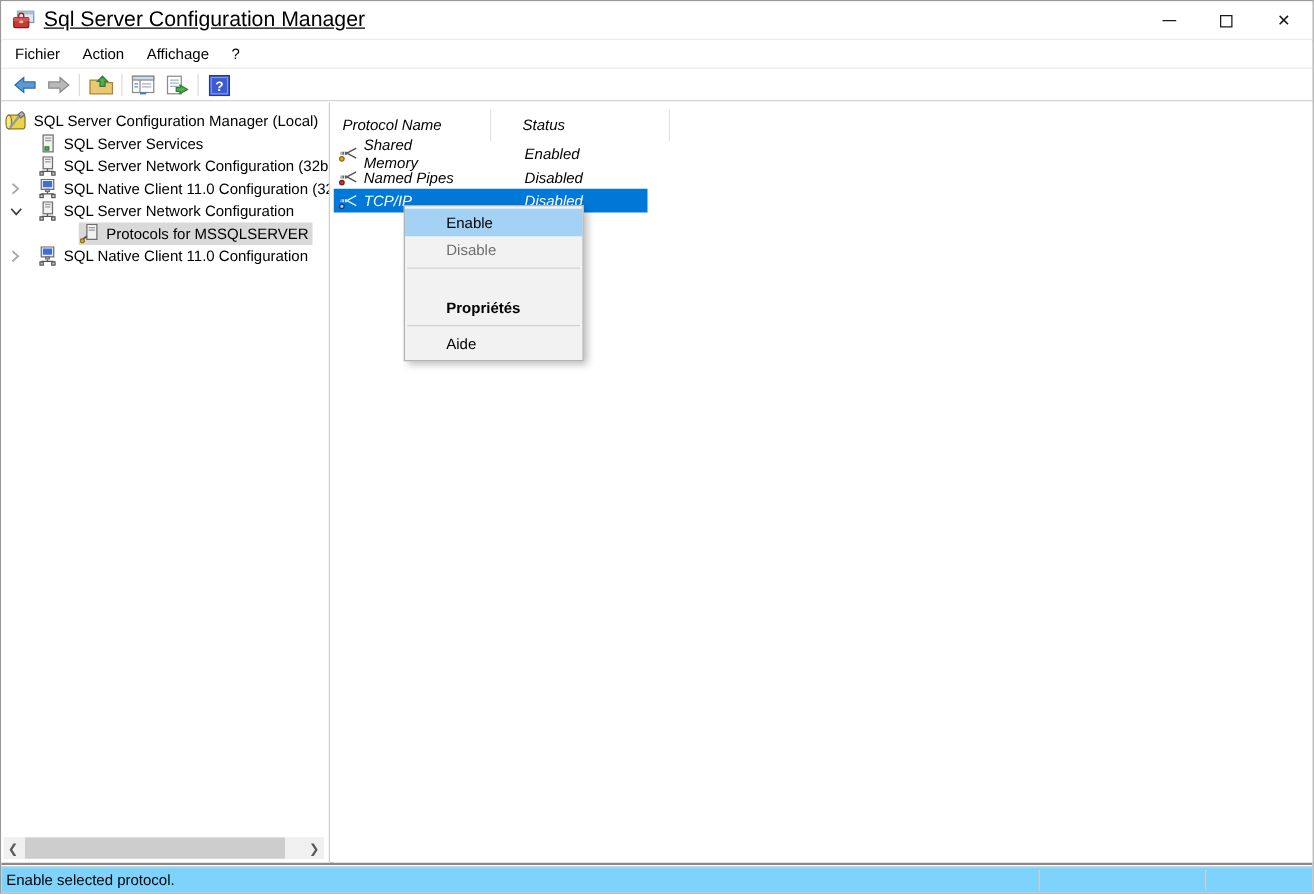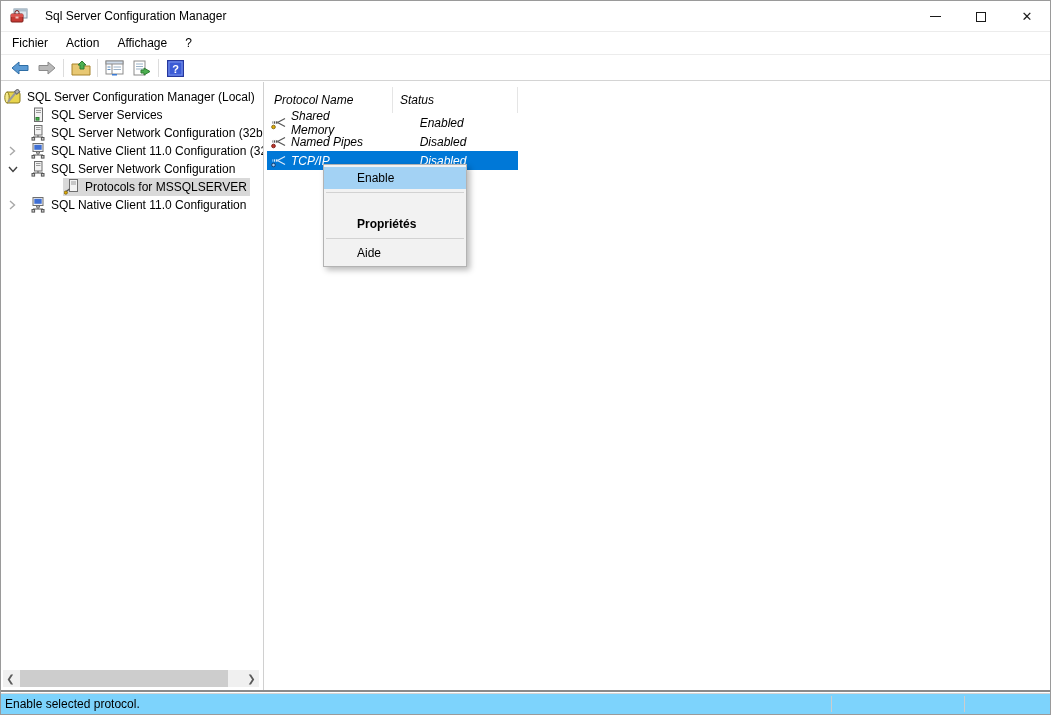--- a/index.html
+++ b/index.html
@@ -5,21 +5,21 @@
   * { margin:0; padding:0; box-sizing:border-box; }
   html,body { background:#c9c9c9; }
   body { font-family:"Liberation Sans", sans-serif; font-size:12px; color:#000; }
   #win {
     position:relative; width:1051px; height:715px; background:#fff;
     border:1px solid #9a9a9a; overflow:hidden;
   }
   
   .titlebar { position:absolute; top:0; left:0; right:0; height:31px; background:#fff;
     border-bottom:1px solid #ececec; display:flex; align-items:center; padding-left:9px; }
-  .titlebar .title { margin-left:17px; font-size:12px; }
+  .titlebar .title { margin-left:7px; font-size:17px;text-decoration:underline; }
   .win-controls { position:absolute; right:0; top:0; height:31px; display:flex; }
   .win-btn { width:46px; height:31px; display:flex; align-items:center; justify-content:center;
     font-size:13px; color:#1a1a1a; cursor:default; }
   .win-btn.maxi span { display:block; width:10px; height:10px; border:1px solid #1a1a1a; font-size:0; }
   .win-btn.mini span { display:block; width:11px; height:1px; background:#1a1a1a; font-size:0; }
   
   .menubar { position:absolute; top:32px; left:0; right:0; height:22px; background:#fff;
     border-bottom:1px solid #ececec; display:flex; align-items:center; padding-left:2px; }
   .menu-item { padding:0 9px; line-height:21px; }
   
@@ -46,21 +46,21 @@
     display:flex; align-items:center; background:#f0f0f0; }
   .hs-arrow { width:15px; height:17px; display:flex; align-items:center; justify-content:center;
     color:#5a5a5a; font-size:10px; background:#f0f0f0; }
   .hs-track { flex:1; height:17px; position:relative; background:#f0f0f0; }
   .hs-thumb { position:absolute; left:2px; top:0; height:17px; width:208px; background:#cdcdcd; }
   
   .list-pane { position:absolute; left:266px; top:0; right:0; bottom:0; background:#fff; padding-top:5px;font-style:italic; }
   .list-header { display:flex; height:26px; align-items:center; }
   .lh-cell { height:26px; line-height:26px; padding-left:7px; border-right:1px solid #e5e5e5; }
   .lh-cell.c1 { width:126px; }
-  .lh-cell.c2 { width:125px; }
+  .lh-cell.c2 { width:125px;margin-left:18px; }
   .list-row { display:flex; height:19px; align-items:center; width:251px;gap:40px; }
   .lr-name { width:126px; display:flex; align-items:center; padding-left:4px; }
   .lr-name .picon { margin-right:4px; display:flex; flex:none; }
   .lr-status { width:125px; padding-left:7px; }
   .list-row.selected { background:#0078d7; color:#fff; }
   
   .ctx { position:absolute; left:322px; top:163px; width:144px; background:#f2f2f2;
     border:1px solid #b3b3b3; box-shadow:3px 3px 6px rgba(0,0,0,0.28); padding:2px 0; }
   .ctx-item { height:22px; line-height:22px; padding-left:33px; }
   .ctx-item.highlighted { background:#a3d2f4; }
@@ -352,20 +352,21 @@
           </span>
           <span>TCP/IP</span>
         </div>
         <div class="lr-status">Disabled</div>
       </div>
     </div>
   </div>
 
   <div class="ctx">
     <div class="ctx-item highlighted">Enable</div>
+    <div class="ctx-item disabled">Disable</div>
     <div class="ctx-sep"></div>
     <div class="ctx-item bold">Propriétés</div>
     <div class="ctx-sep"></div>
     <div class="ctx-item">Aide</div>
   </div>
 
   <div class="statusbar">
     <span>Enable selected protocol.</span>
     <div class="sb-div d1"></div>
     <div class="sb-div d2"></div>

